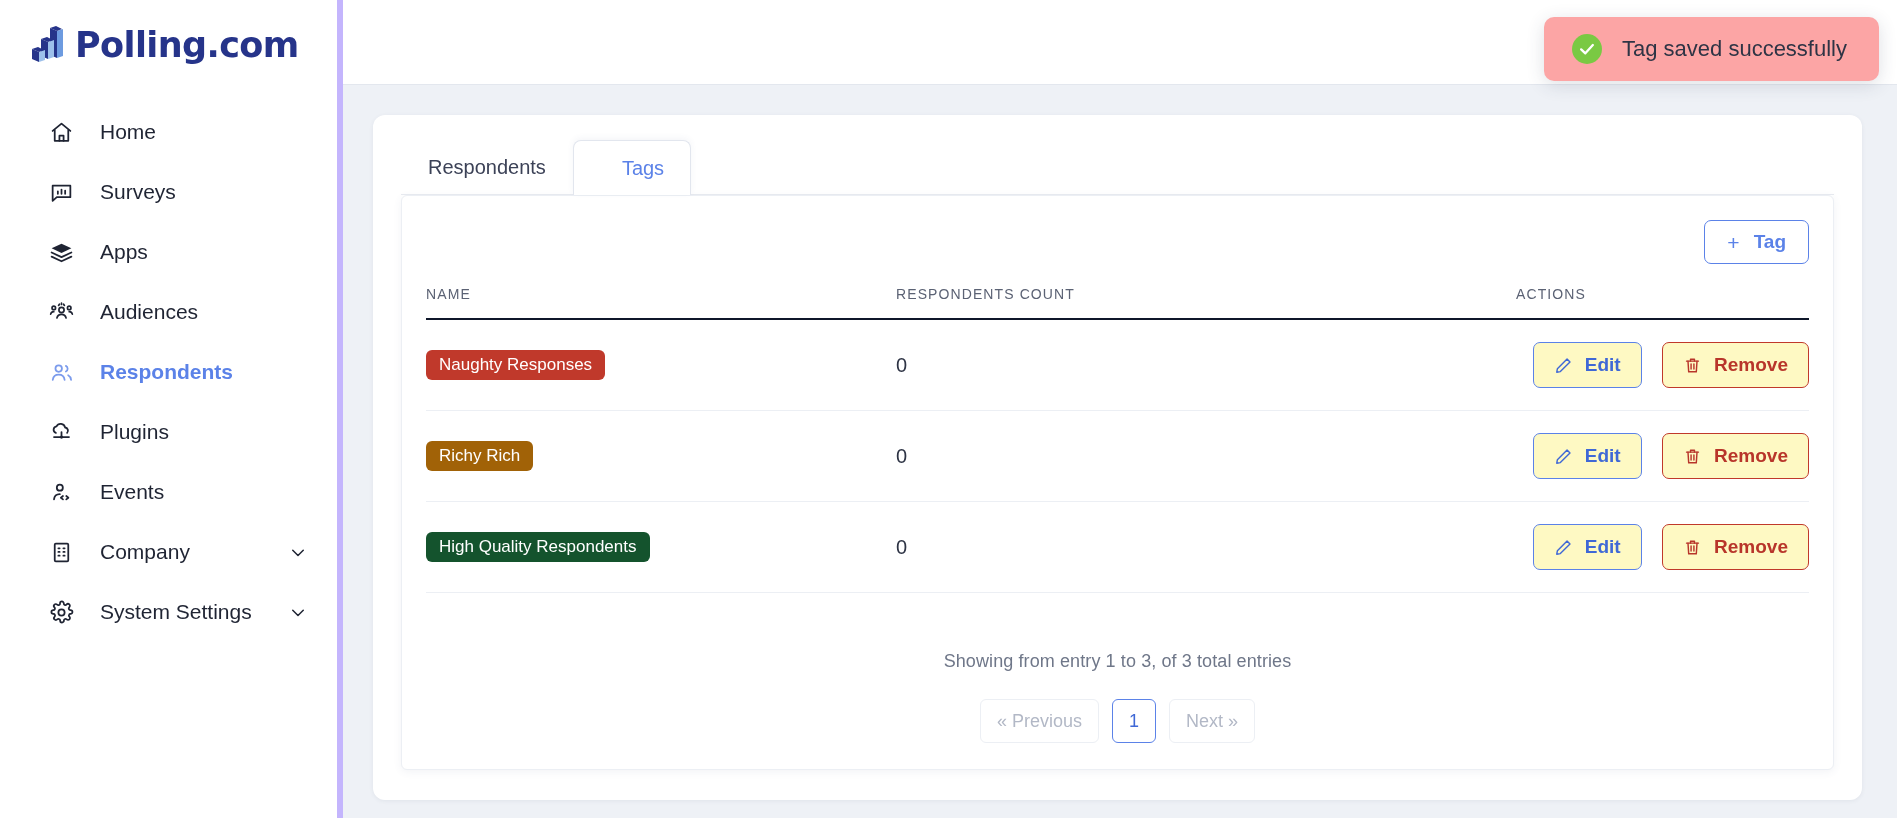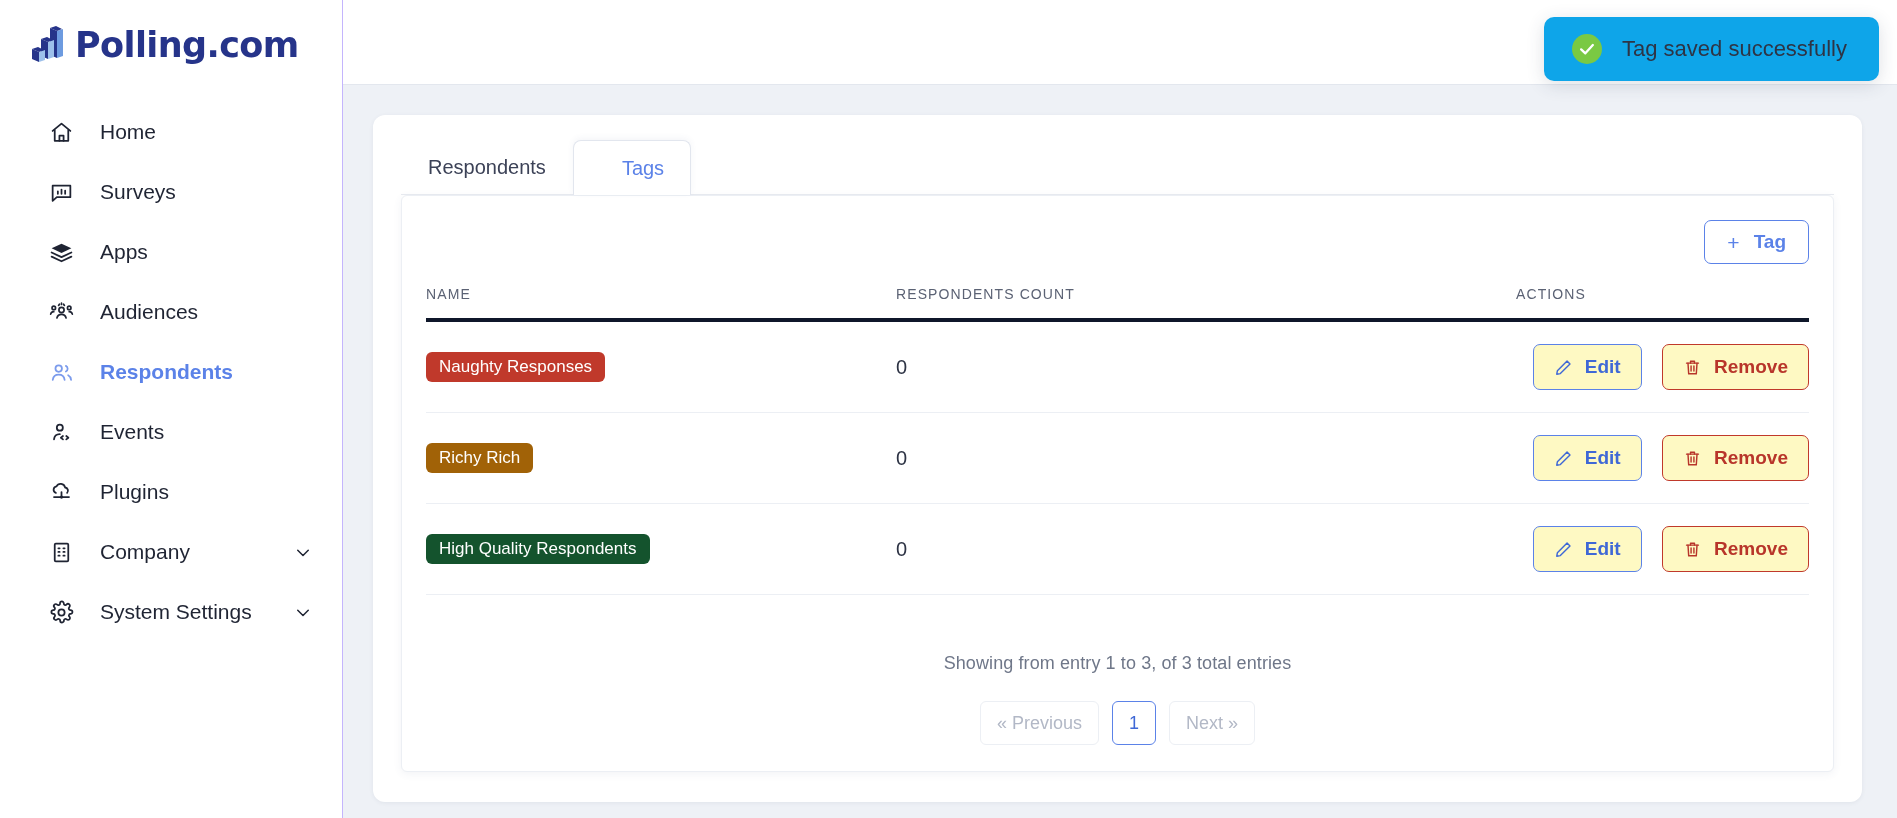--- a/index.html
+++ b/index.html
@@ -16,21 +16,21 @@
     height: 818px;
     display: flex;
     background: #ffffff;
   }
 
   
   .sidebar {
     width: 343px;
     height: 818px;
     background: #ffffff;
-    border-right: 1px solid #c4b5fd;
+    border-right: 6px solid #c4b5fd;
     flex: 0 0 343px;
     position: relative;
     z-index: 5;
   }
   .logo-wrap {
     display: flex;
     align-items: center;
     gap: 11px;
     padding: 18px 0 0 30px;
     height: 72px;
@@ -178,21 +178,21 @@
     border-collapse: collapse;
     table-layout: fixed;
   }
   table.tags-table th {
     text-align: left;
     font-size: 14px;
     font-weight: 400;
     letter-spacing: 1.1px;
     color: #5b6274;
     padding: 6px 0 16px 0;
-    border-bottom: 4px solid #0f172a;
+    border-bottom: 2px solid #0f172a;
   }
   th.col-name { width: 470px; padding-left: 22px; }
   th.col-count { width: 620px; }
   th.col-actions { text-align: right; padding-right: 190px; }
 
   table.tags-table td {
     padding: 22px 0;
     border-bottom: 1px solid #eceff4;
     vertical-align: middle;
   }
@@ -268,21 +268,21 @@
     color: #3f68d6;
     min-width: 44px;
     padding: 0 10px;
   }
 
   
   .toast {
     position: absolute;
     top: 17px;
     right: 18px;
-    background: #0ea5e9;
+    background: #fca5a5;
     border-radius: 10px;
     box-shadow: 0 4px 18px rgba(50,60,90,0.16);
     height: 64px;
     display: flex;
     align-items: center;
     gap: 20px;
     padding: 0 32px 0 28px;
     z-index: 40;
   }
   .toast-icon {
@@ -392,39 +392,39 @@
             <path d="M16.2 5.6a3 3 0 0 1 0 5.4"></path>
             <path d="M18.4 14.6c1.6.8 2.5 2.3 2.8 4.4"></path>
           </svg>
         </span>
         <span class="nav-label">Respondents</span>
       </div>
 
       <div class="nav-item">
         <span class="nav-icon">
           <svg viewBox="0 0 24 24" width="25" height="25" fill="none" stroke="currentColor" stroke-width="1.7" stroke-linecap="round" stroke-linejoin="round">
+            <path d="M6.6 12.4a3.2 3.2 0 0 1 .6-6.2 4.4 4.4 0 0 1 8.3 1 3.1 3.1 0 0 1 1.9 5.2"></path>
+            <path d="M12 11.6v4.2"></path>
+            <path d="M4.8 16.4h14.4"></path>
+            <circle cx="12" cy="16.4" r="1.5" fill="currentColor" stroke="none"></circle>
+          </svg>
+        </span>
+        <span class="nav-label">Plugins</span>
+      </div>
+
+      <div class="nav-item">
+        <span class="nav-icon">
+          <svg viewBox="0 0 24 24" width="25" height="25" fill="none" stroke="currentColor" stroke-width="1.7" stroke-linecap="round" stroke-linejoin="round">
             <circle cx="10.4" cy="7.4" r="2.9"></circle>
             <path d="M4.8 18.6c.3-3.2 2.5-5 5.6-5"></path>
             <path d="M16.6 15.4 18.6 17l-2 1.6"></path>
             <path d="M13.4 15.4 11.4 17l2 1.6"></path>
           </svg>
         </span>
         <span class="nav-label">Events</span>
-      </div>
-
-      <div class="nav-item">
-        <span class="nav-icon">
-          <svg viewBox="0 0 24 24" width="25" height="25" fill="none" stroke="currentColor" stroke-width="1.7" stroke-linecap="round" stroke-linejoin="round">
-            <path d="M6.6 12.4a3.2 3.2 0 0 1 .6-6.2 4.4 4.4 0 0 1 8.3 1 3.1 3.1 0 0 1 1.9 5.2"></path>
-            <path d="M12 11.6v4.2"></path>
-            <path d="M4.8 16.4h14.4"></path>
-            <circle cx="12" cy="16.4" r="1.5" fill="currentColor" stroke="none"></circle>
-          </svg>
-        </span>
-        <span class="nav-label">Plugins</span>
       </div>
 
       <div class="nav-item">
         <span class="nav-icon">
           <svg viewBox="0 0 24 24" width="25" height="25" fill="none" stroke="currentColor" stroke-width="1.7" stroke-linecap="round" stroke-linejoin="round">
             <rect x="5.5" y="3.5" width="13" height="17" rx="1"></rect>
             <path d="M9 8h1.2M13.8 8H15M9 11.5h1.2M13.8 11.5H15M9 15h1.2M13.8 15H15"></path>
           </svg>
         </span>
         <span class="nav-label">Company</span>

